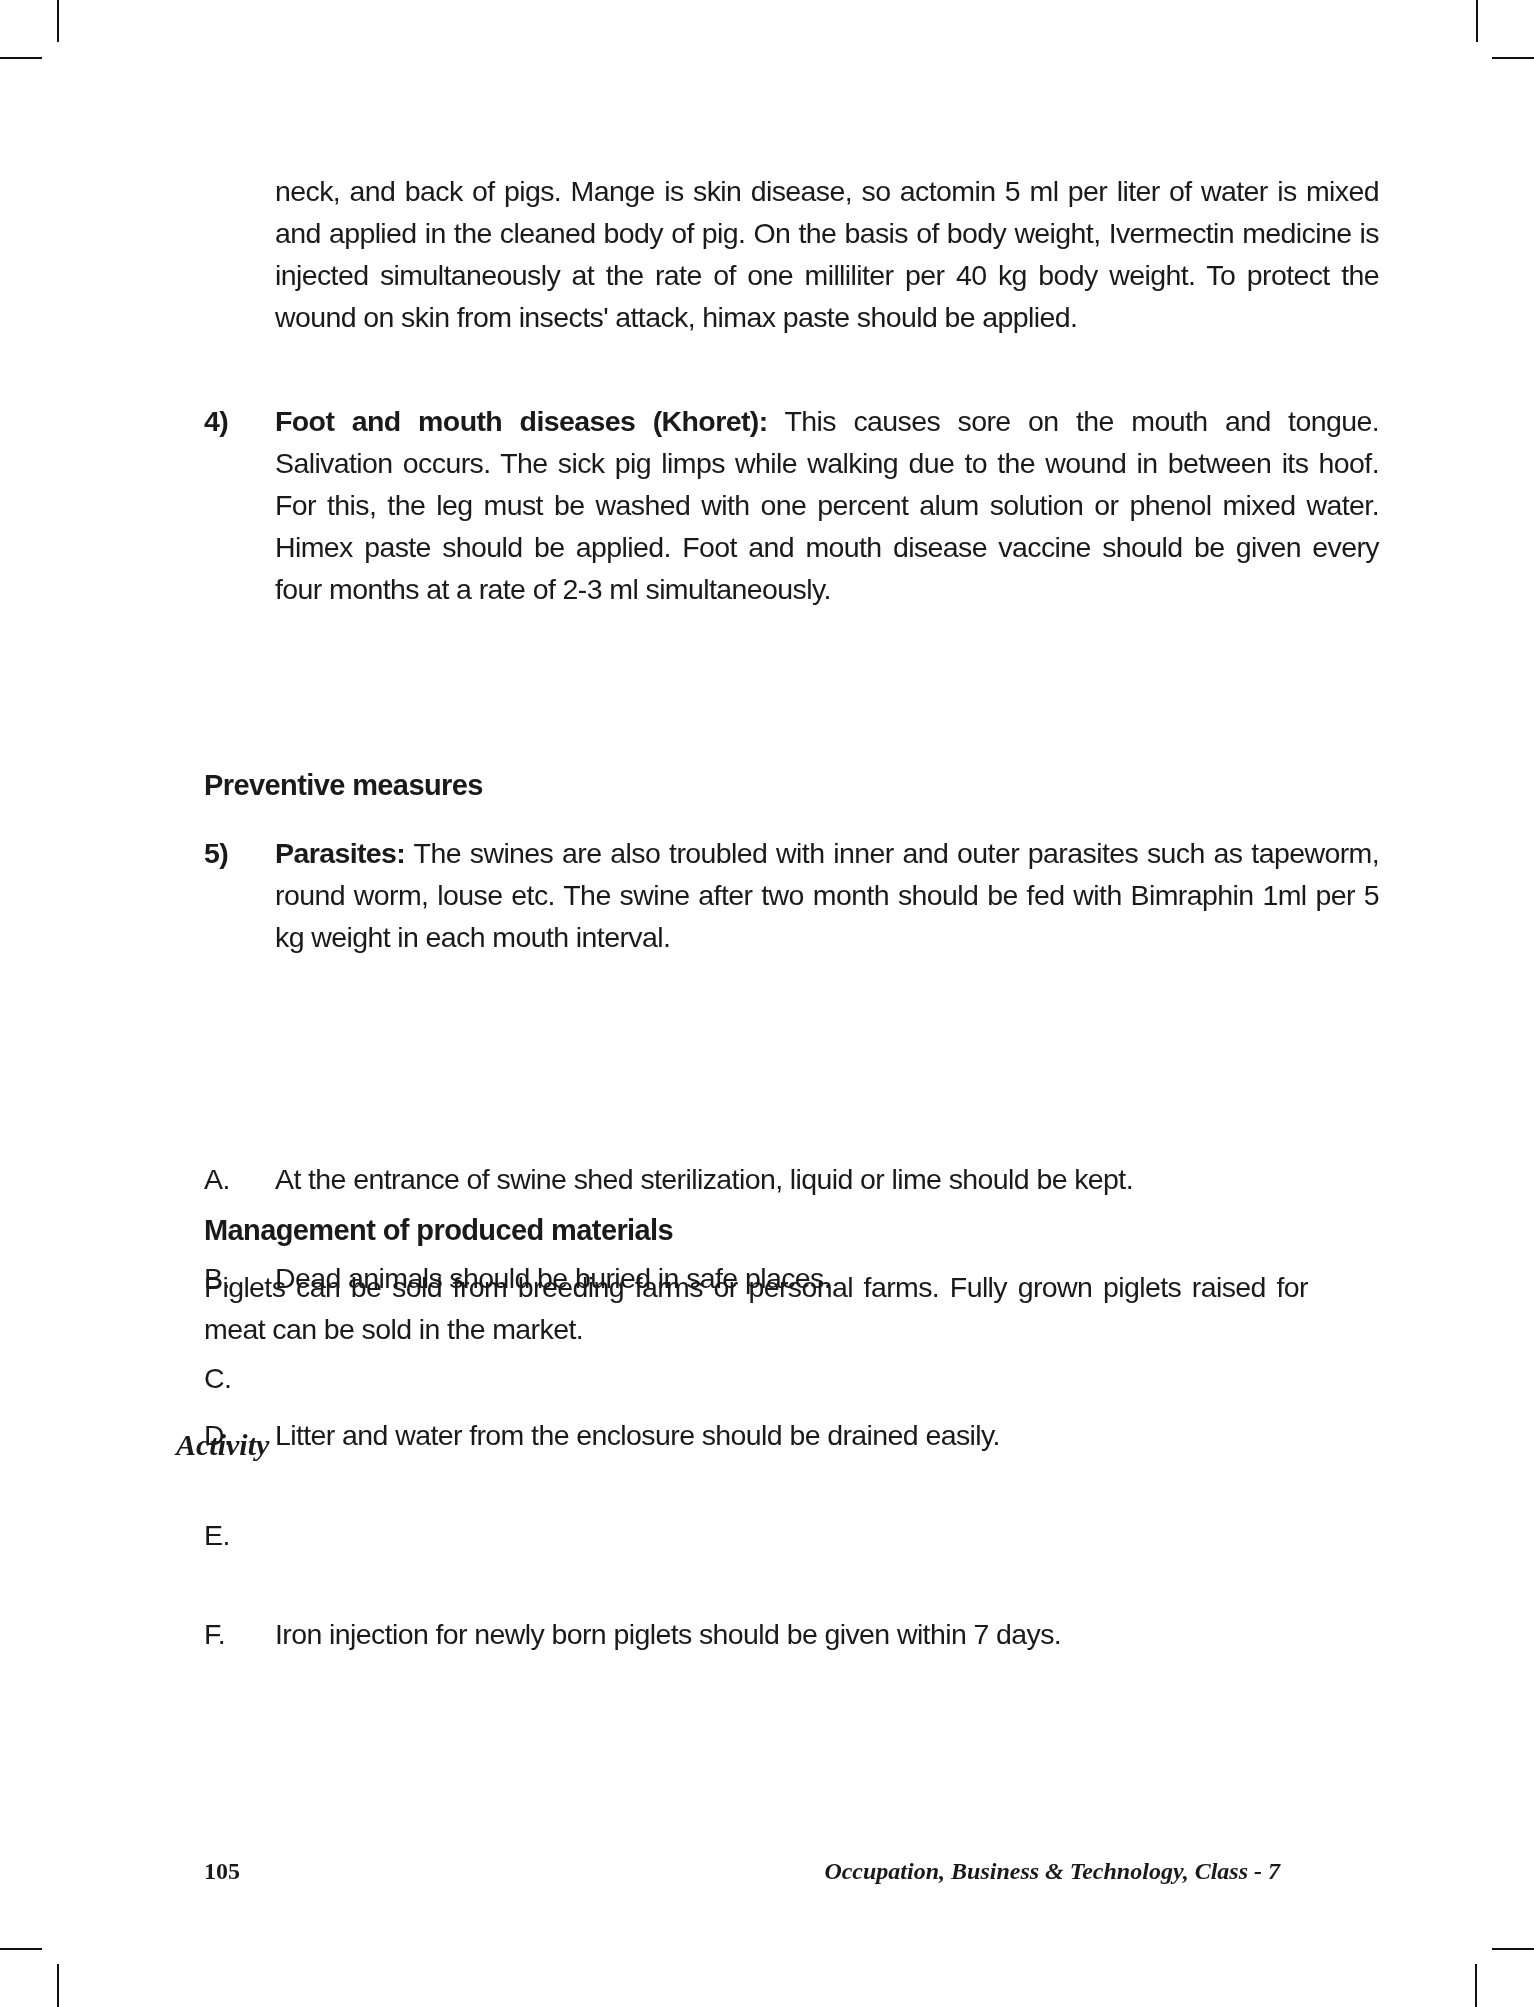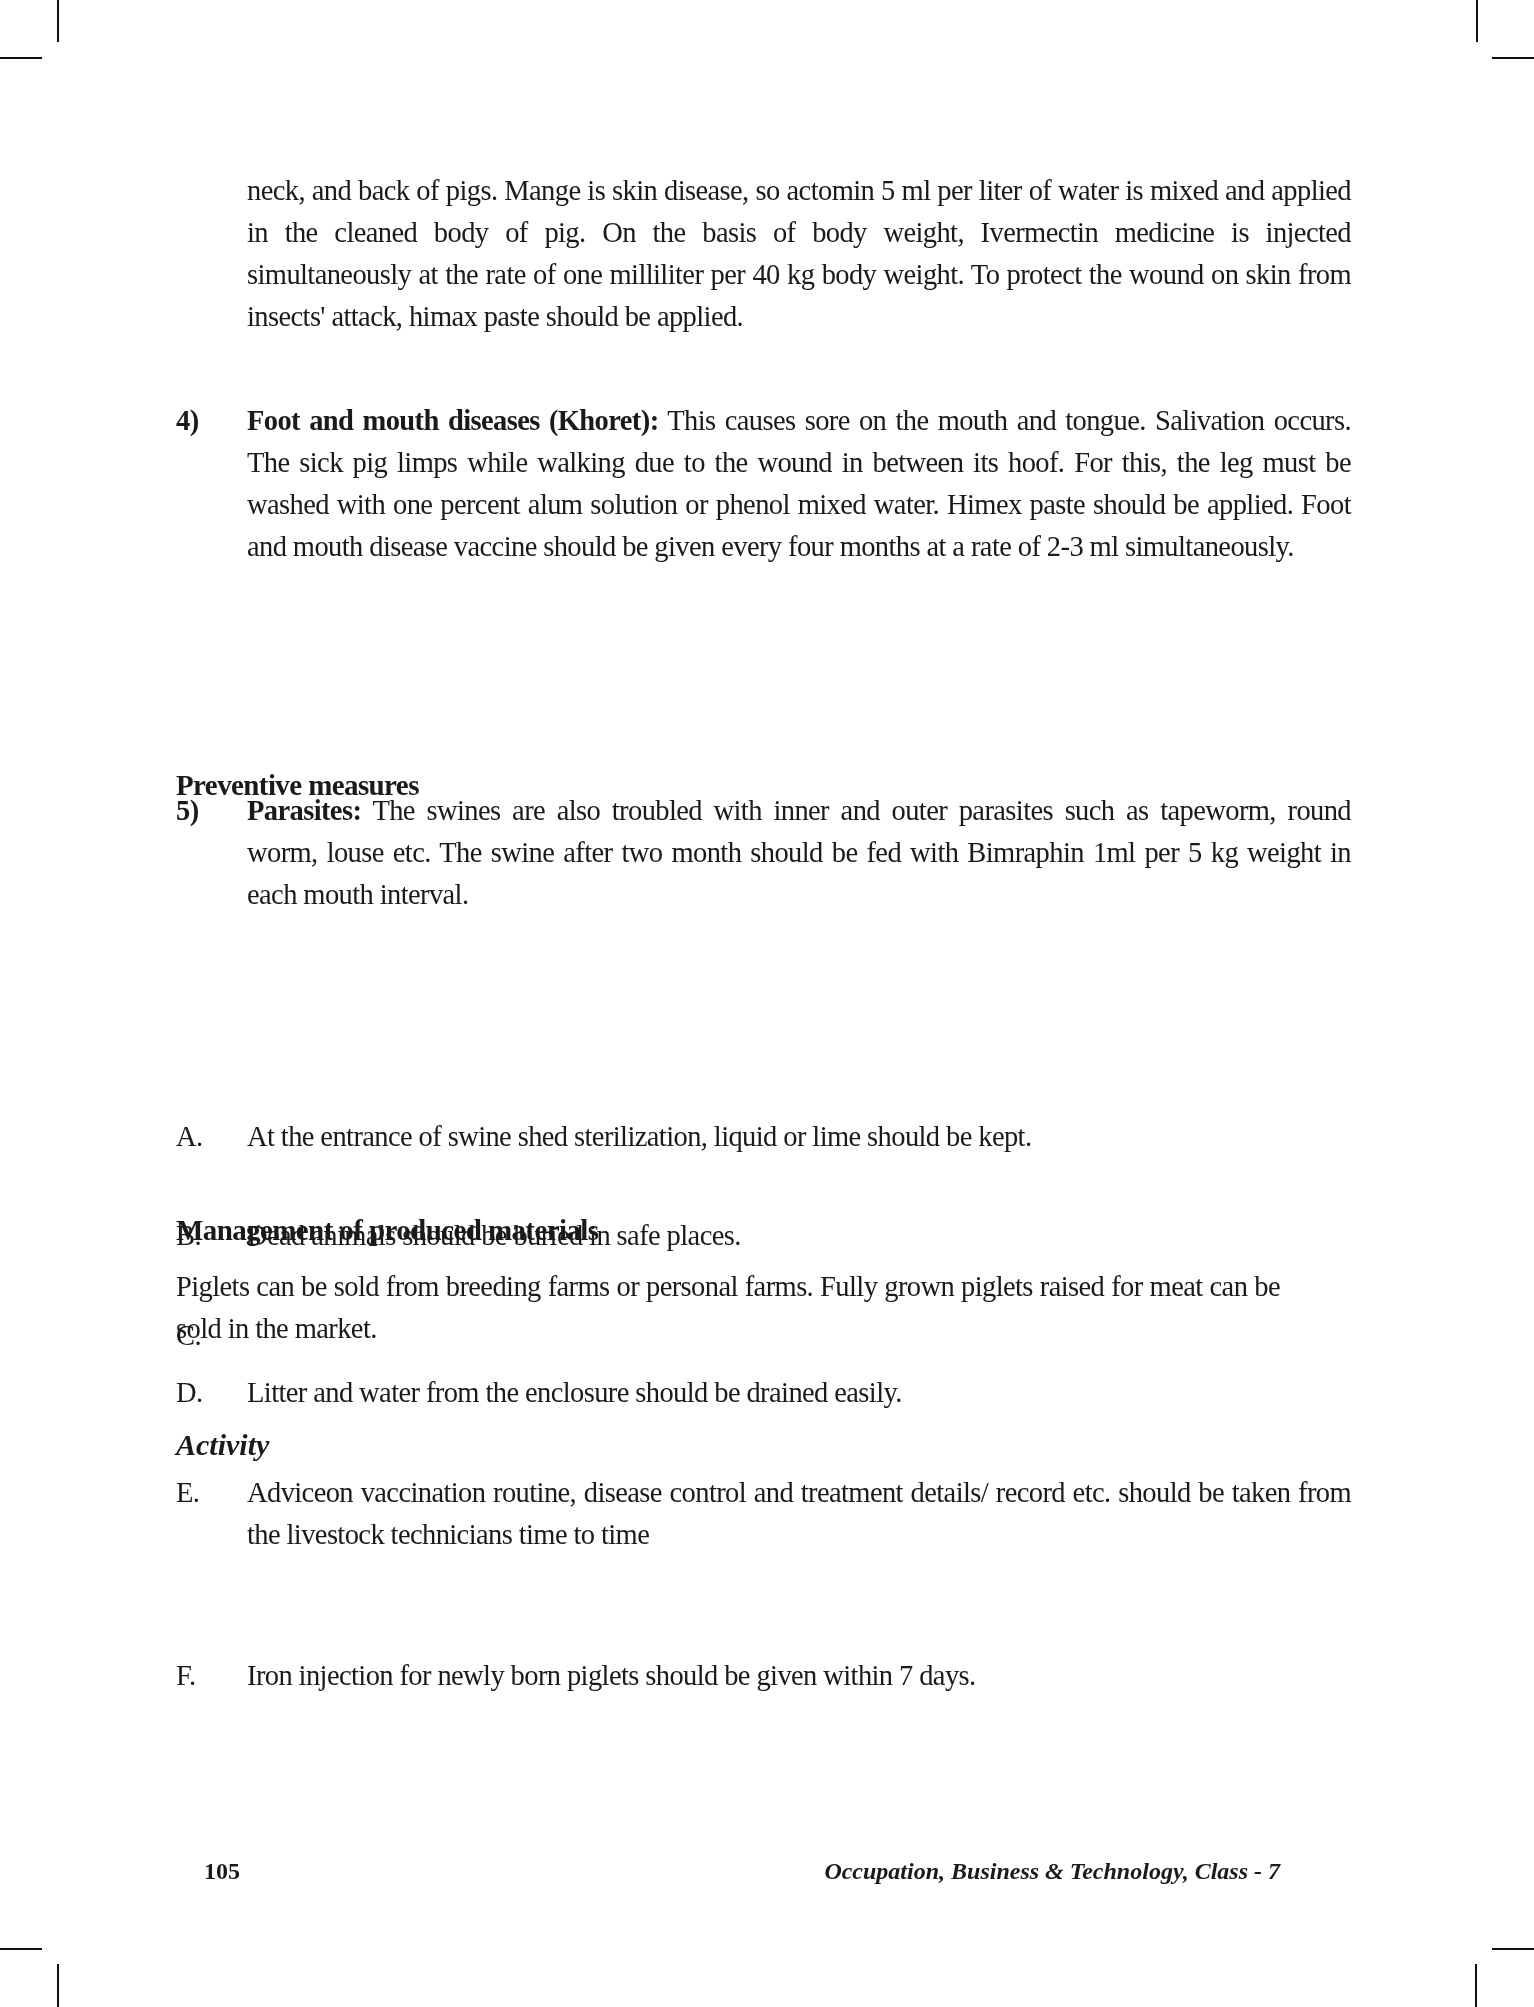--- a/index.html
+++ b/index.html
@@ -1,18 +1,18 @@
 <!DOCTYPE html>
 <html><head>
 <meta charset="utf-8">
 <style>
   html, body { margin: 0; padding: 0; background: #ffffff; }
   body { width: 1534px; height: 2007px; position: relative; overflow: hidden; color: #1a1a1a; }
   .crop { position: absolute; background: #111; }
-  .page-text { font-family: Liberation Serif, serif; font-size: 28.5px; line-height: 42px; letter-spacing: -0.6px; }
+  .page-text { font-family: Liberation Sans, sans-serif; font-size: 28.5px; line-height: 42px; letter-spacing: -0.6px; margin-left: 28px; }
   .block { position: absolute; left: 176px; width: 1104px; }
   .indent { padding-left: 71px; }
   .para { text-align: justify; }
   .item { position: relative; padding-left: 71px; text-align: justify; }
   .item .mark { position: absolute; left: 0; top: 0; }
   .bold { font-weight: bold; }
   .heading { font-weight: bold; font-size: 29px; }
   .activity-title { font-family: "Liberation Serif", serif; font-style: italic; font-weight: bold; font-size: 30px; }
   .footer-num { position: absolute; left: 204px; top: 1858px; font-family: "Liberation Serif", serif; font-weight: bold; font-size: 24px; }
   .footer-title { position: absolute; right: 254px; top: 1858px; font-family: "Liberation Serif", serif; font-style: italic; font-weight: bold; font-size: 24px; }
@@ -55,21 +55,20 @@
 </div>
 <div class="block page-text item" style="top:937px;">
   <span class="mark">C.</span>
 </div>
 <div class="block page-text item" style="top:994px;">
   <span class="mark">D.</span>
   <span>Litter and water from the enclosure should be drained easily.</span>
 </div>
 <div class="block page-text item" style="top:1052px;">
   <span class="mark">E.</span>
-  <span>Adviceon vaccination routine, disease control and treatment details/ record etc. should be taken from the livestock technicians time to time</span>
 </div>
 <div class="block page-text item" style="top:1151px;">
   <span class="mark">F.</span>
   <span>Iron injection for newly born piglets should be given within 7 days.</span>
 </div>
 
 <div class="block page-text heading" style="top:1209px;">Management of produced materials</div>
 <div class="block page-text para" style="top:1266px;">
   <span>Piglets can be sold from breeding farms or personal farms. Fully grown piglets raised for meat can be sold in the market.</span>
 </div>

